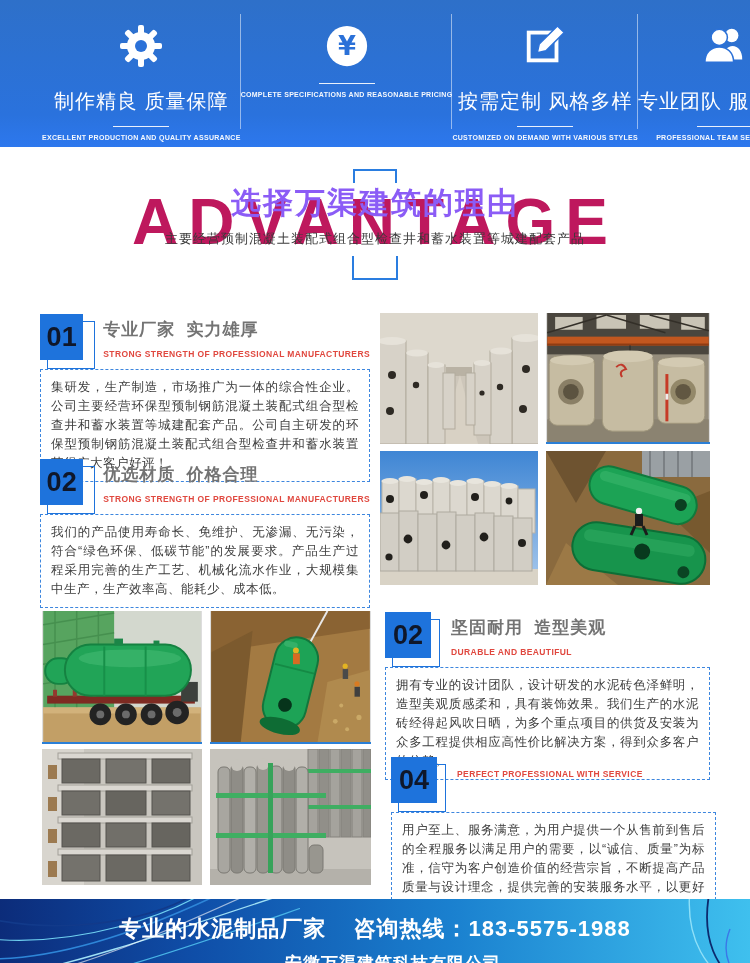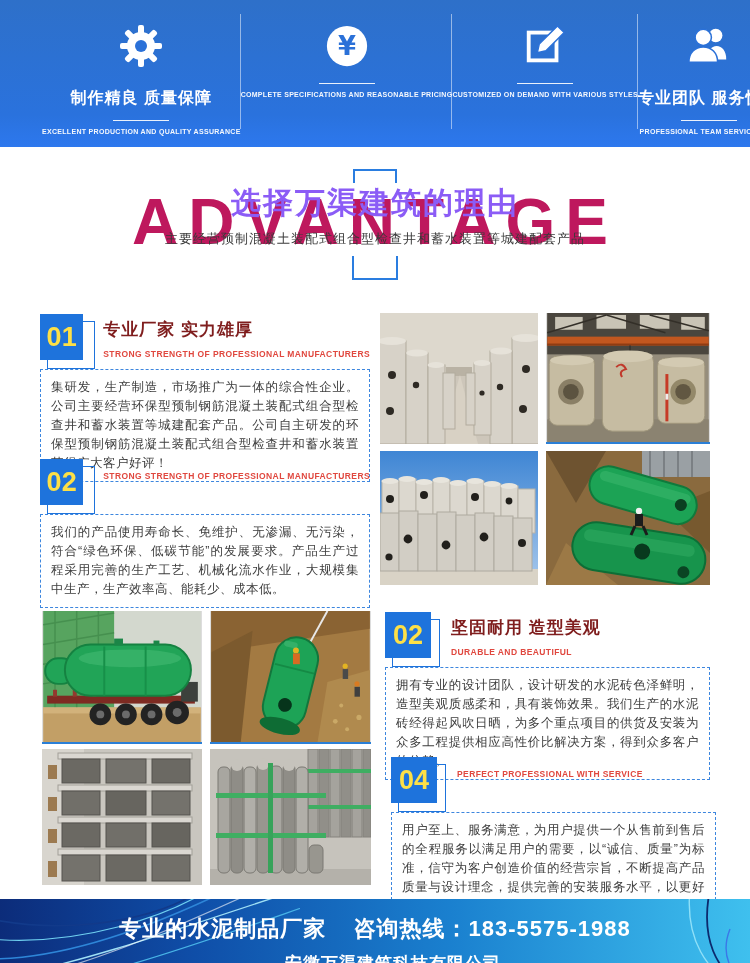--- a/index.html
+++ b/index.html
@@ -4,40 +4,40 @@
 <style>
   * { margin:0; padding:0; box-sizing:border-box; }
   body { background:#ffffff; font-family:"Liberation Sans", sans-serif; }
   .page { position:relative; width:750px; height:963px; margin:0 auto; background:#fff; overflow:hidden; }
 
   
   .topbar { position:relative; height:147px; background:linear-gradient(180deg,#2e70c9 0%, #2a72dd 78%, #2d78ee 100%); display:flex; padding:0 42px; }
   .feature { flex:1; position:relative; text-align:center; padding-top:20px; color:#fff; }
   .feature:not(:last-child)::after { content:""; position:absolute; right:0; top:14px; bottom:18px; width:1px; background:rgba(255,255,255,.5); }
   .icon-wrap { height:52px; display:flex; align-items:center; justify-content:center; }
-  .f-title { margin-top:16px; font-size:16px; font-weight:bold; letter-spacing:1px; white-space:nowrap; }
+  .f-title { margin-top:16px; font-size:20px; font-weight:normal; letter-spacing:1px; white-space:nowrap; }
   .f-line { width:56px; height:1px; background:rgba(255,255,255,.9); margin:11px auto 7px; }
   .f-sub { font-size:7px; font-weight:bold; letter-spacing:.3px; opacity:.95; white-space:nowrap; }
 
   
   .intro { position:relative; height:138px; text-align:center; }
   .watermark { position:absolute; top:16px; left:0; right:0; font-size:64px; font-weight:800; color:#be185d; letter-spacing:10px; z-index:1; white-space:nowrap; }
   .bracket-top { position:relative; z-index:2; width:44px; height:14px; margin:22px auto 0; border:2px solid #2a7de0; border-bottom:none; }
   .intro-title { position:relative; z-index:2; font-size:30px; font-weight:bold; color:#8b5cf6; letter-spacing:2px; }
   .intro-sub { position:relative; z-index:2; margin-top:6px; font-size:13px; color:#3a3a3a; letter-spacing:1px; }
   .bracket-bottom { position:relative; z-index:2; width:46px; height:24px; margin:8px auto 0; border:2px solid #2a7de0; border-top:none; }
 
   
   .content { position:relative; height:592px; }
   .sec { position:absolute; }
   .sec-head { display:flex; align-items:flex-start; }
-  .badge { position:relative; width:46px; height:46px; background:#1e73dc; color:#fde047; font-size:27px; font-weight:bold; display:flex; align-items:center; justify-content:center; z-index:1; }
+  .badge { position:relative; width:46px; height:46px; background:#1e73dc; color:#0f172a; font-size:27px; font-weight:bold; display:flex; align-items:center; justify-content:center; z-index:1; }
   .badge::after { content:""; position:absolute; left:7px; top:7px; width:46px; height:46px; border:1px solid #1e73dc; z-index:-1; }
   .sec-titles { margin:4px 0 0 20px; }
-  .sec-title { font-size:17px; font-weight:bold; color:#7f1d1d; letter-spacing:1px; white-space:nowrap; }
+  .sec-title { font-size:17px; font-weight:bold; color:#737373; letter-spacing:1px; white-space:nowrap;font-family:Liberation Mono, monospace; }
   .sec-sub { margin-top:8px; font-size:8.5px; font-weight:bold; color:#e0483f; letter-spacing:.4px; white-space:nowrap; }
   .sec-body { margin-top:9px; border:1px dashed #3d86de; padding:8px 10px; font-size:12.5px; line-height:19px; color:#3d3d3d; letter-spacing:.5px; text-align:justify; }
 
   .photo { position:absolute; overflow:hidden; background:#ddd; }
   .photo svg { display:block; width:100%; height:100%; }
   .blue-edge { border-bottom:2px solid #2b7fd6; }
 
   
   .footer { position:relative; height:86px; background:linear-gradient(90deg,#0c2c7a 0%, #0f4ea8 26%, #1a80cf 60%, #3fc0ee 100%); color:#fff; text-align:center; overflow:hidden; }
   .footer::after { content:""; position:absolute; left:0; right:0; bottom:0; height:3px; background:#cfe3f0; opacity:.9; }
@@ -88,20 +88,21 @@
       <div class="f-sub">COMPLETE SPECIFICATIONS AND REASONABLE PRICING</div>
     </div>
 
     <div class="feature">
       <div class="icon-wrap">
         <svg width="46" height="46" viewBox="0 0 48 48">
           <rect x="7" y="10" width="29" height="29" fill="none" stroke="#fff" stroke-width="4"></rect>
           <path d="M37 3 l7 7 -19 19 -9 2 2 -9 z" fill="#fff" stroke="#2b71d8" stroke-width="1.5"></path>
         </svg>
       </div>
+      <div class="f-title">按需定制 风格多样</div>
       <div class="f-line"></div>
       <div class="f-sub">CUSTOMIZED ON DEMAND WITH VARIOUS STYLES</div>
     </div>
 
     <div class="feature">
       <div class="icon-wrap">
         <svg width="46" height="46" viewBox="0 0 48 48">
           <g fill="#fff">
             <circle cx="31" cy="13" r="7"></circle>
             <path d="M22 38c0-9 4.5-14 10-14s10 5 10 14z"></path>
@@ -136,20 +137,21 @@
           <div class="sec-sub">STRONG STRENGTH OF PROFESSIONAL MANUFACTURERS</div>
         </div>
       </div>
       <div class="sec-body">集研发，生产制造，市场推广为一体的综合性企业。公司主要经营环保型预制钢筋混凝土装配式组合型检查井和蓄水装置等城建配套产品。公司自主研发的环保型预制钢筋混凝土装配式组合型检查井和蓄水装置获得广大客户好评！</div>
     </div>
 
     <div class="sec" style="left:40px;top:152px;width:330px">
       <div class="sec-head">
         <div class="badge">02</div>
         <div class="sec-titles">
+          <div class="sec-title">优选材质 价格合理</div>
           <div class="sec-sub">STRONG STRENGTH OF PROFESSIONAL MANUFACTURERS</div>
         </div>
       </div>
       <div class="sec-body">我们的产品使用寿命长、免维护、无渗漏、无污染，符合“绿色环保、低碳节能”的发展要求。产品生产过程采用完善的生产工艺、机械化流水作业，大规模集中生产，生产效率高、能耗少、成本低。</div>
     </div>
 
     <div class="sec" style="left:385px;top:305px;width:325px">
       <div class="sec-head">
         <div class="badge">02</div>
         <div class="sec-titles">

